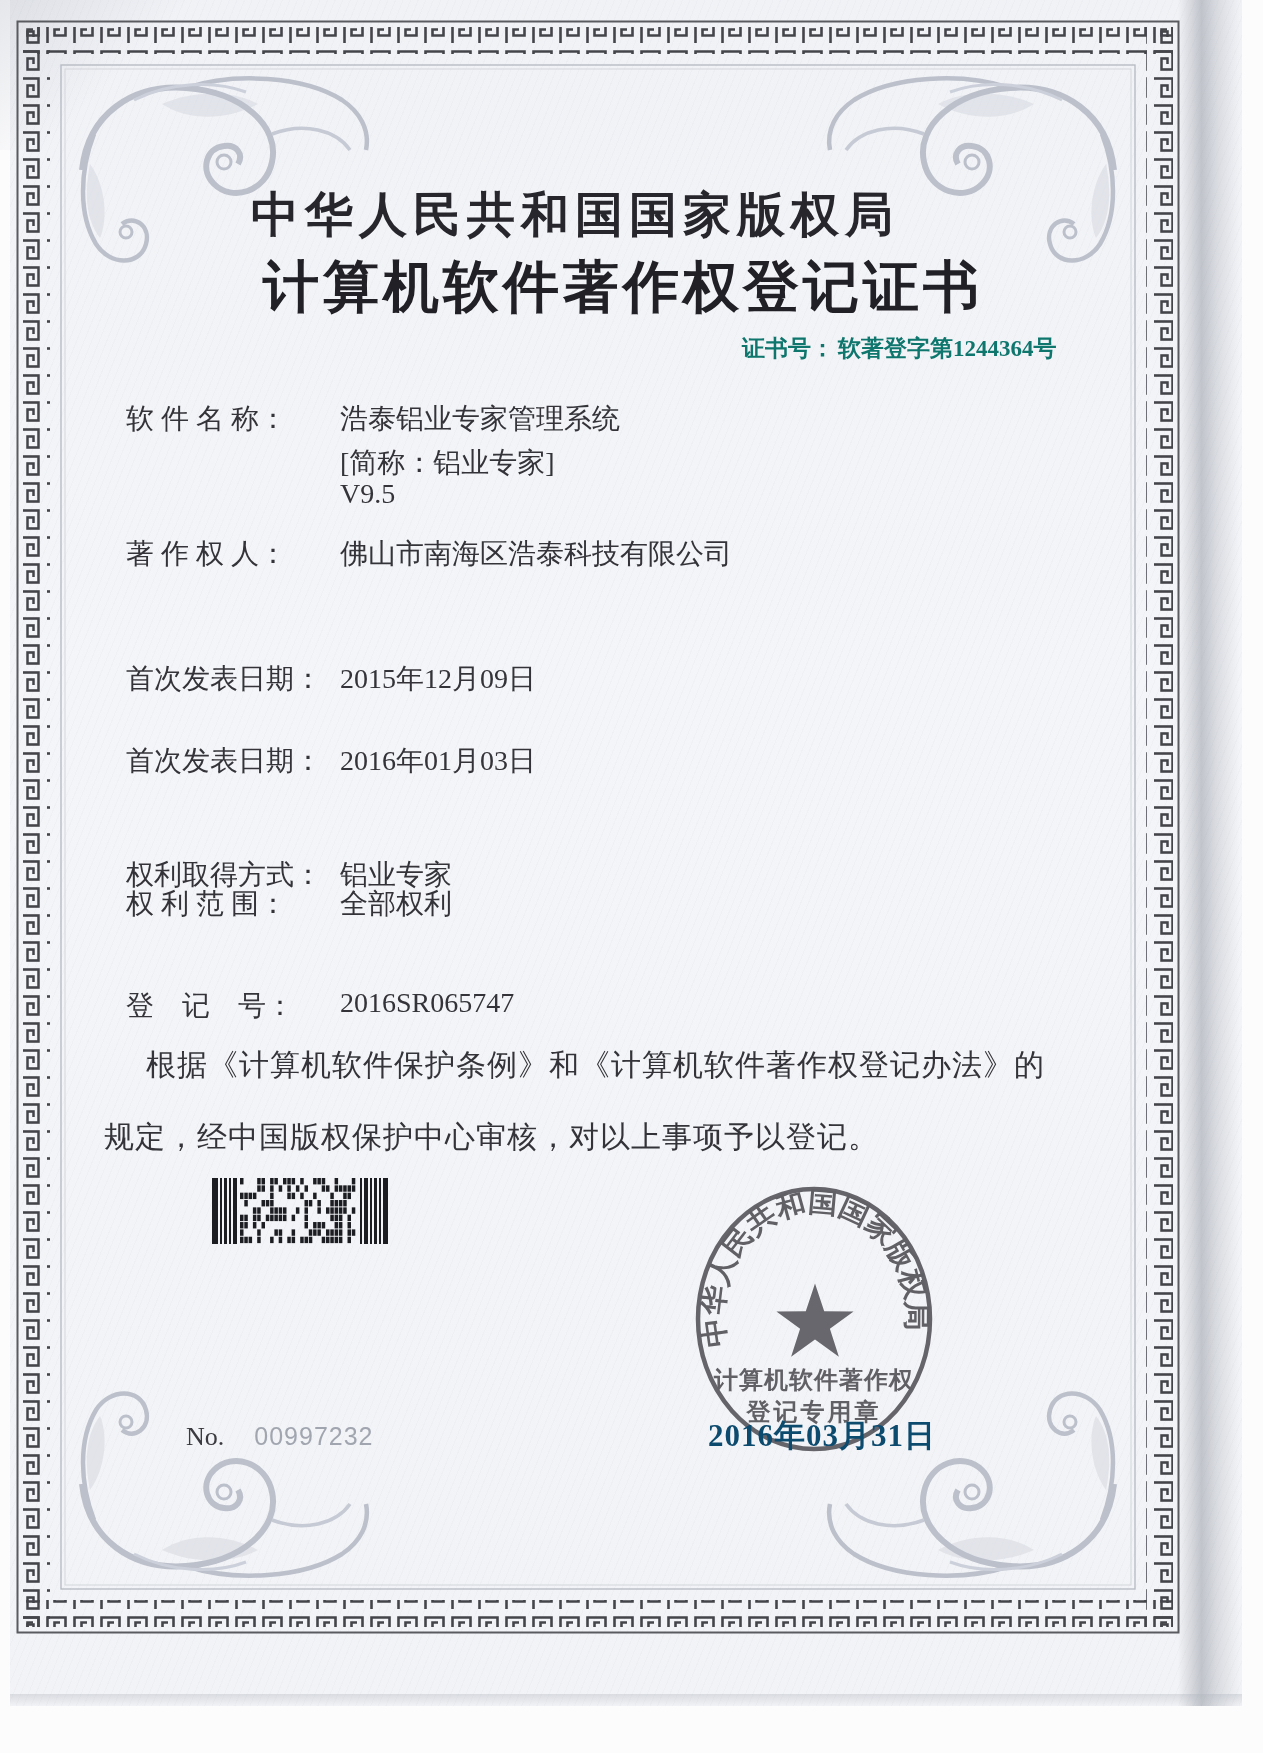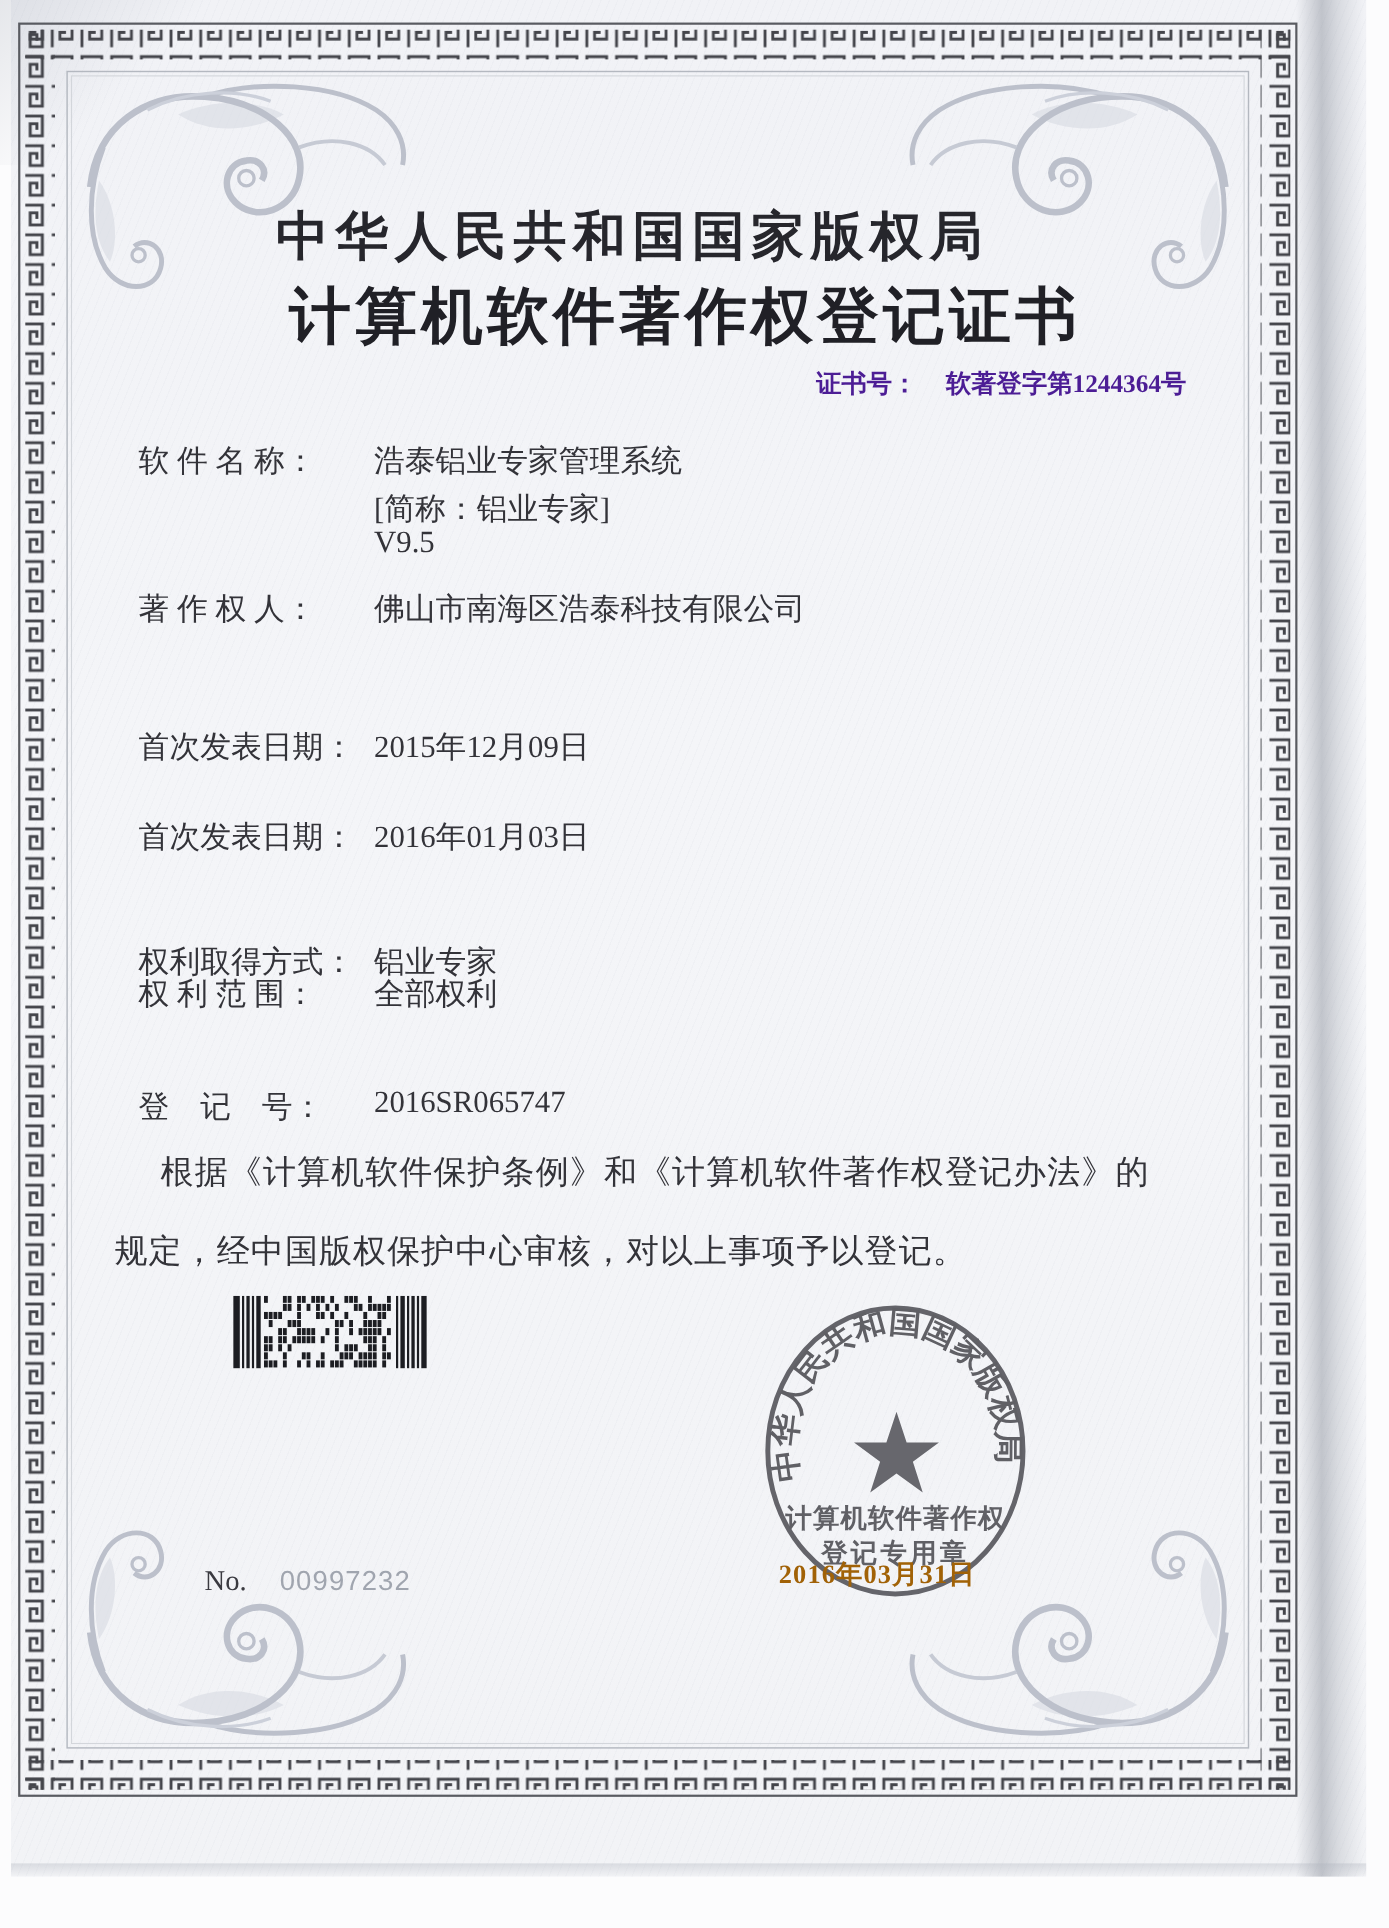--- a/index.html
+++ b/index.html
@@ -32,22 +32,22 @@
   .frame-svg{position:absolute;left:16px;top:20px;}
   .title-issuer{
     position:absolute;left:0;top:183px;width:1150px;text-align:center;
     font-size:48px;font-weight:bold;letter-spacing:6px;color:#26262c;
   }
   .title-main{
     position:absolute;left:0;top:250px;width:1150px;text-align:center;
     font-size:56px;font-weight:bold;letter-spacing:4px;color:#202026;margin-left:48px;
   }
   .cert-no-line{
-    position:absolute;left:742px;top:333px;font-size:23px;color:#4c1d95;
-    display:flex;gap:26px;white-space:nowrap;font-weight:bold;
+    position:absolute;left:742px;top:333px;font-size:23px;color:#0f766e;
+    display:flex;gap:4px;white-space:nowrap;font-weight:bold;
   }
   .field-label{
     position:absolute;left:126px;font-size:28px;color:#333339;white-space:nowrap;
   }
   .field-value{
     position:absolute;left:340px;font-size:28px;color:#333339;white-space:nowrap;
   }
   .y-r1{top:400px;} .y-r1b{top:444px;} .y-r1c{top:478px;}
   .y-r2{top:535px;}
   .y-r3{top:660px;} .y-r4{top:742px;} .y-r5{top:856px;} .y-r6{top:885px;} .y-r7{top:952px;margin-top:35px;}
@@ -55,22 +55,22 @@
     position:absolute;left:104px;width:950px;font-size:30px;color:#333339;
     white-space:nowrap;letter-spacing:1px;
   }
   .stmt1{top:1045px;padding-left:42px;}
   .stmt2{top:1117px;}
   
   .barcode{position:absolute;left:212px;top:1178px;width:176px;height:66px;}
   
   .seal-svg{position:absolute;left:680px;top:1172px;opacity:.93;}
   .seal-date{
-    position:absolute;left:708px;top:1415px;font-size:24px;font-weight:bold;
-    color:#a16207;letter-spacing:1px;white-space:nowrap;z-index:5;
+    position:absolute;left:708px;top:1415px;font-size:31px;font-weight:bold;
+    color:#0c4a6e;letter-spacing:1px;white-space:nowrap;z-index:5;
   }
   
   .serial{
     position:absolute;left:186px;top:1422px;display:flex;align-items:baseline;white-space:nowrap;
   }
   .serial-label{font-size:26px;color:#3a3a40;}
   .serial-number{
     margin-left:30px;font-size:25px;color:#a0a5af;letter-spacing:1px;
     font-family:Liberation Sans, sans-serif;
   }

